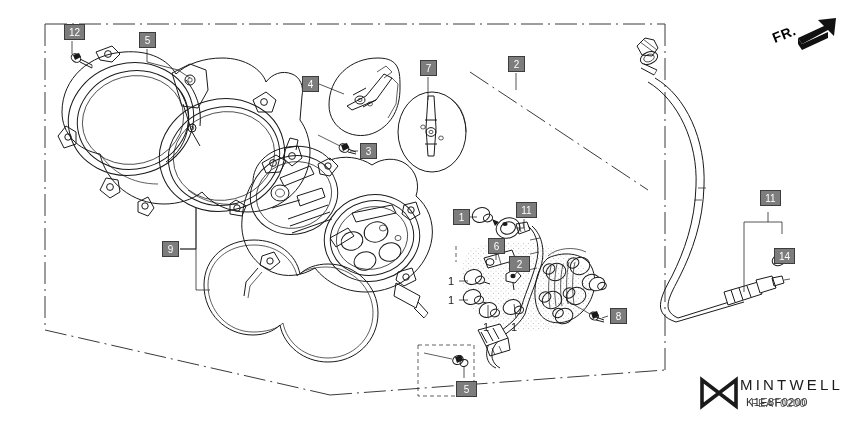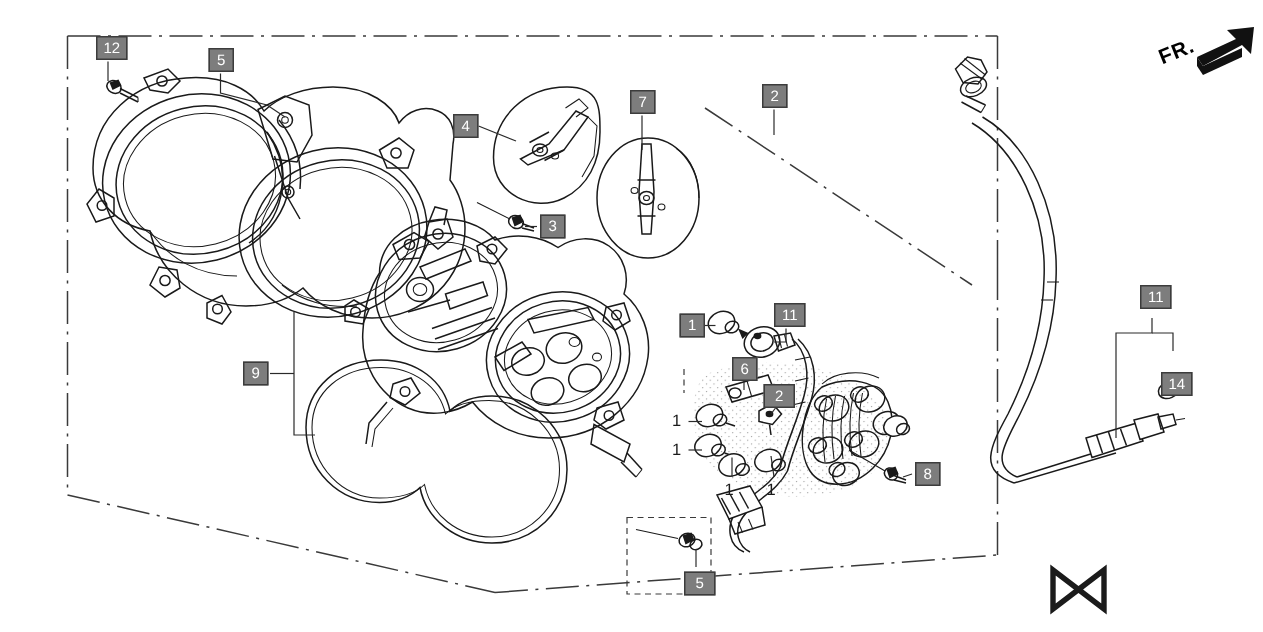--- a/index.html
+++ b/index.html
@@ -490,20 +490,25 @@
 
   <div id="frmark">
     <div id="frtext">FR.</div>
     <svg width="74" height="38" style="position:absolute;left:0;top:0">
       <path fill="#111" d="M30,22 L56,10 L50,4 L68,2 L66,20 L60,14 L34,28 Z"></path>
       <path fill="#111" d="M30,22 L34,28 L34,34 L30,28 Z"></path>
       <path fill="#111" d="M34,28 L60,16 L60,22 L34,34 Z"></path>
     </svg>
   </div>
 
+  <div id="brand">
+    <div id="brandname">MINTWELL</div>
+    <div id="partcode">K1E8F0200</div>
+    <div id="partcode-ghost">FEAT0200</div>
+  </div>
 
   <div id="callout-layer">
       <div class="callout wide" style="left: 64px; top: 24px;">12</div>
       <div class="callout" style="left: 139px; top: 32px;">5</div>
       <div class="callout" style="left: 302px; top: 76px;">4</div>
       <div class="callout" style="left: 420px; top: 60px;">7</div>
       <div class="callout" style="left: 508px; top: 56px;">2</div>
       <div class="callout" style="left: 360px; top: 143px;">3</div>
       <div class="callout" style="left: 453px; top: 209px;">1</div>
       <div class="callout wide" style="left: 516px; top: 202px;">11</div>

